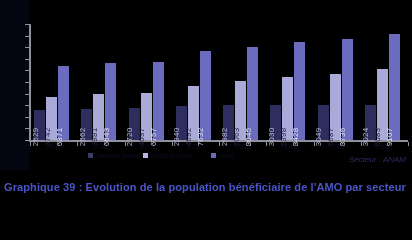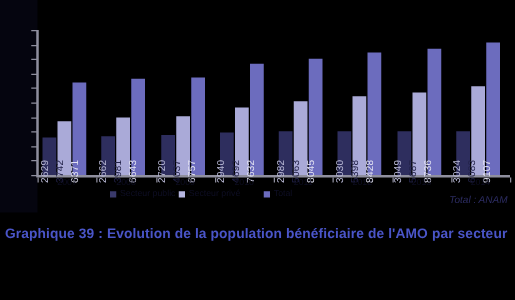--- a/index.html
+++ b/index.html
@@ -207,19 +207,19 @@
       <div class="lg-item" style="left: 113px;">
         <span class="lg-sw s1"></span>
         <span class="lg-tx">Secteur privé</span>
       </div>
       <div class="lg-item" style="left: 181px;">
         <span class="lg-sw s2"></span>
         <span class="lg-tx">Total</span>
       </div>
     </div>
 
-  <div class="source">Total : ANAM</div>
+  <div class="source">Secteur : ANAM</div>
 
   <div class="caption">
     <span>Graphique 39 : Evolution de la population bénéficiaire de l'AMO par secteur</span>
   </div>
 
 </div>
 
 </body></html>

